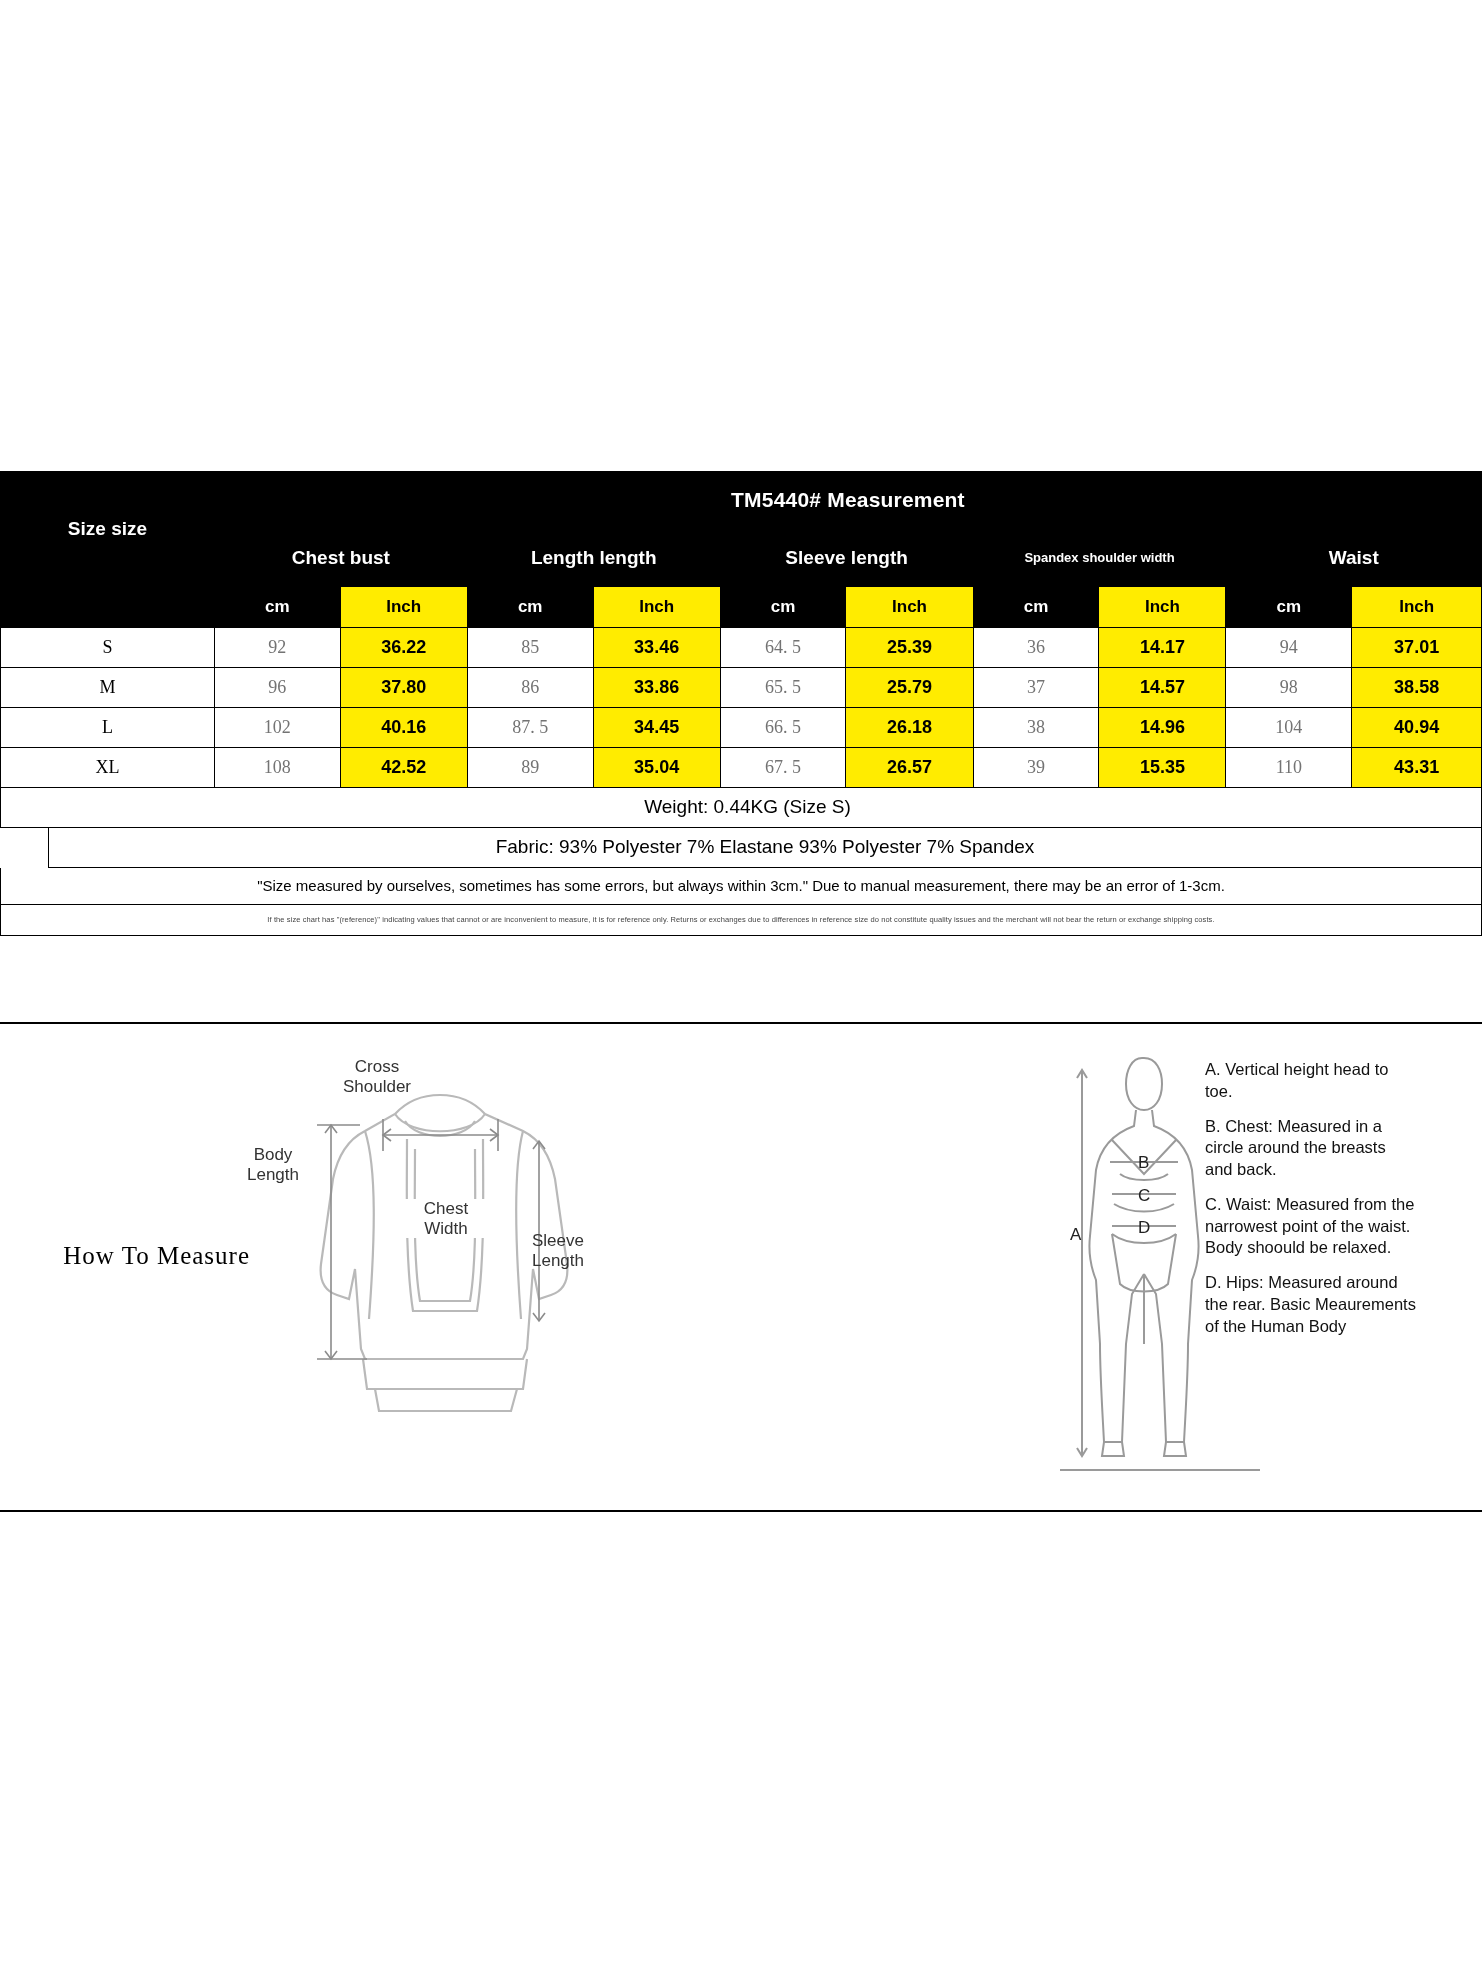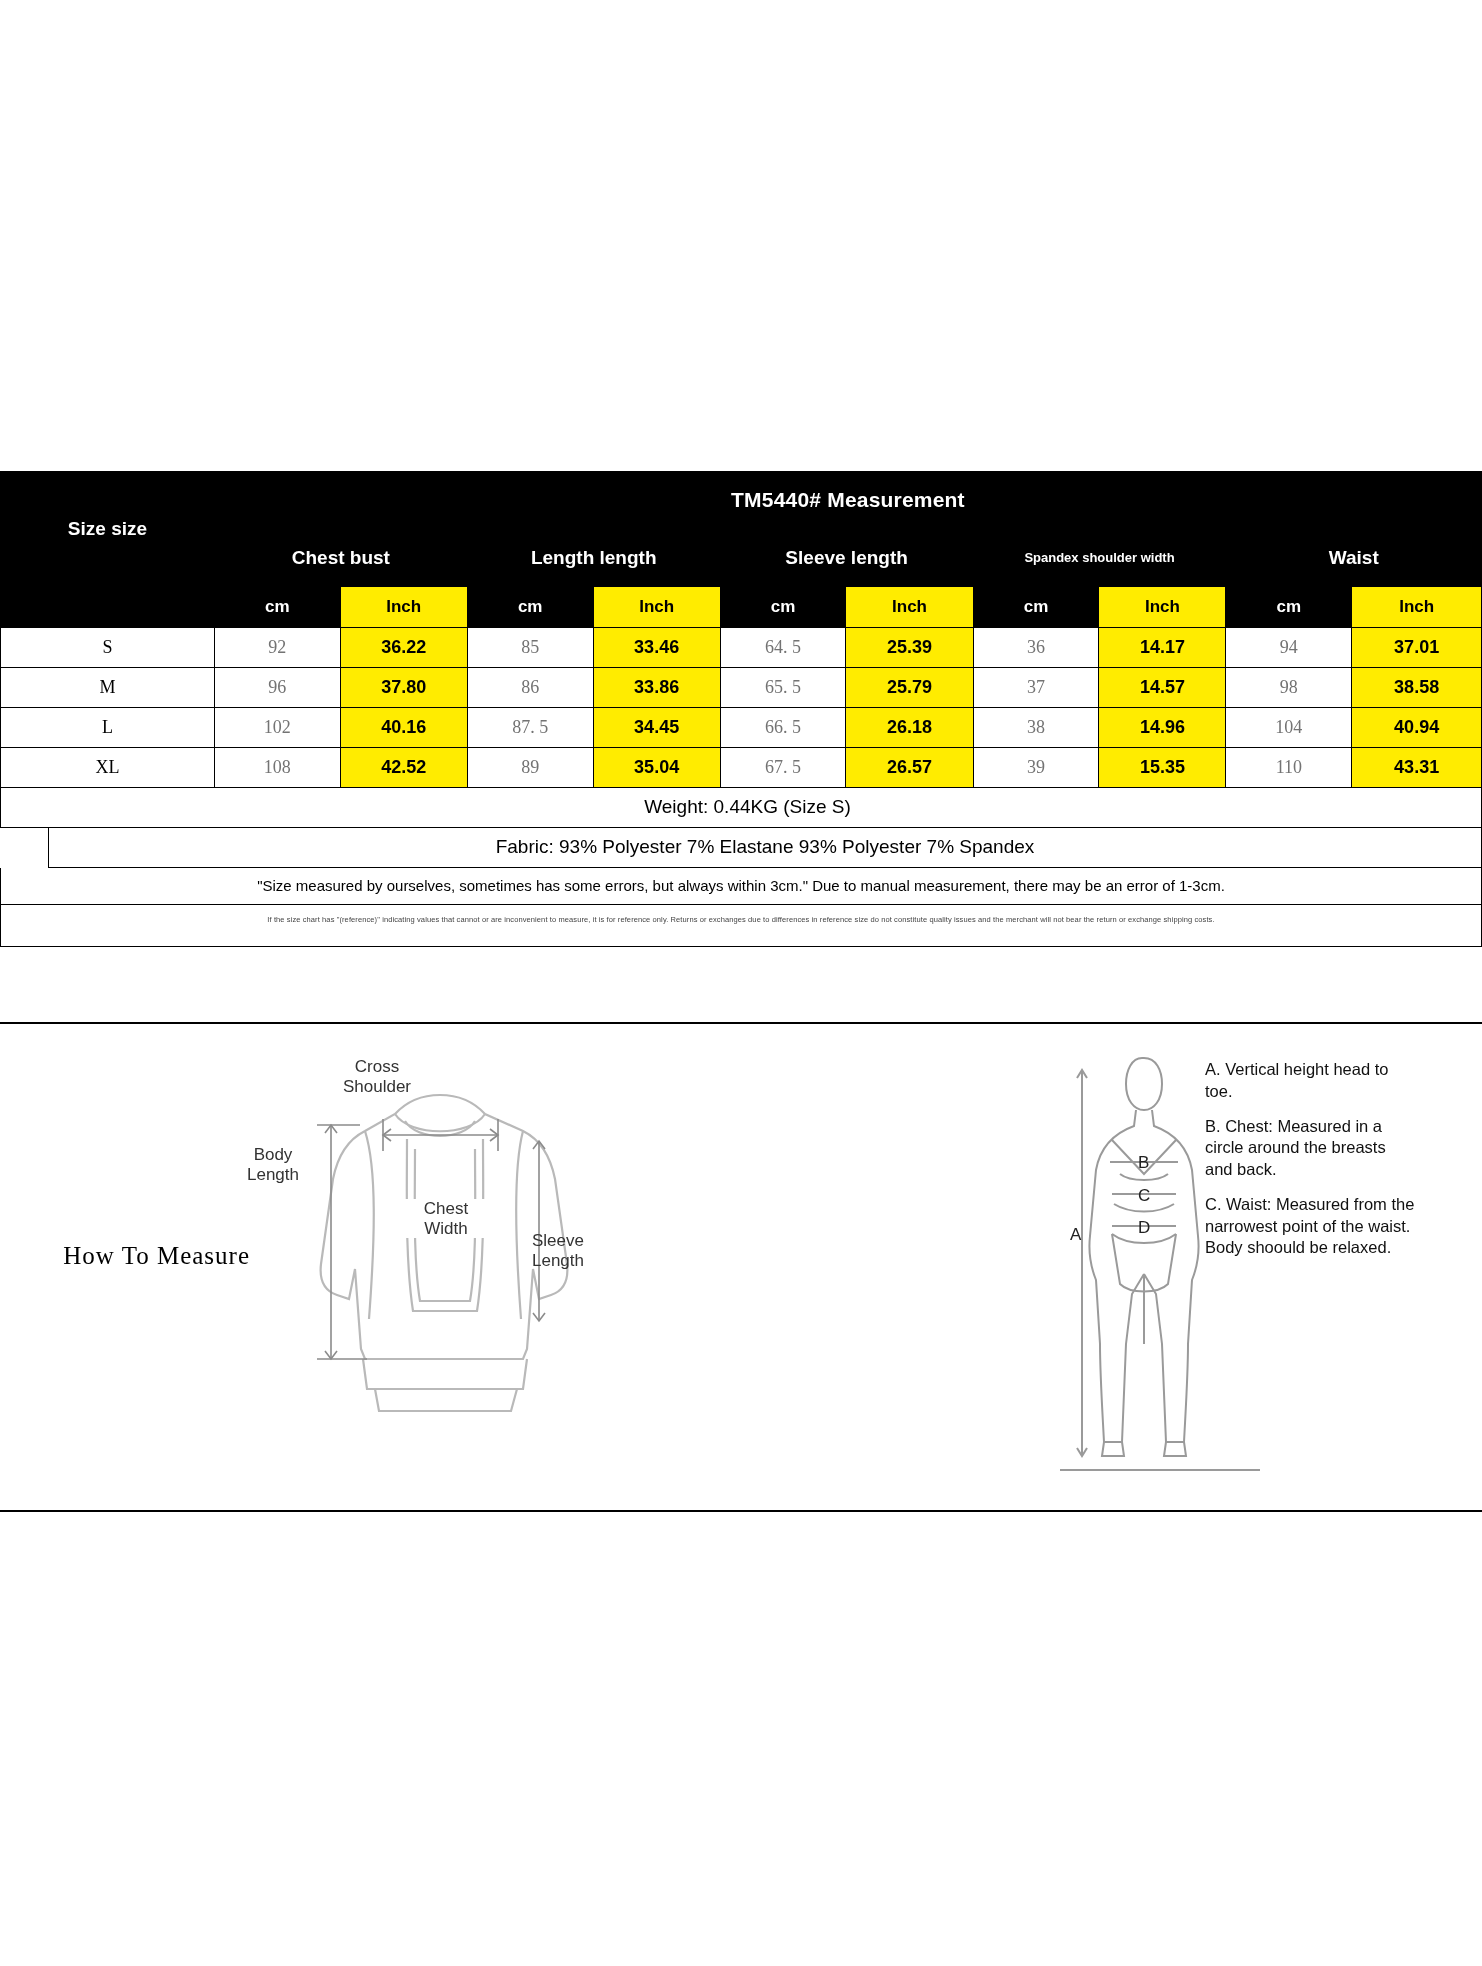--- a/index.html
+++ b/index.html
@@ -111,21 +111,21 @@
     padding: 8px 0 9px 0;
     margin-left: 48px;
   }
   .note-err {
     font-size: 15px;
     padding: 9px 0 10px 0;
   }
   .note-tiny {
     font-size: 7.5px;
     color: #444;
-    padding: 10px 0 22px 0;
+    padding: 10px 0 11px 0;
     letter-spacing: .1px;
   }
 
   
   .htm-wrap {
     position: absolute;
     left: 0px;
     top: 1022px;
     width: 1482px;
     height: 490px;
@@ -386,17 +386,18 @@
           <text x="78" y="157">C</text>
           <text x="78" y="189">D</text>
         </g>
       </svg>
     </div>
 
     <div class="measure-text">
       <p>A. Vertical height head to toe.</p>
       <p>B. Chest: Measured in a circle around the breasts and back.</p>
       <p>C. Waist: Measured from the narrowest point of the waist. Body shoould be relaxed.</p>
+      <p>D. Hips: Measured around the rear. Basic Meaurements of the Human Body</p>
     </div>
 
   </div>
 
 </div>
 
 </body></html>

